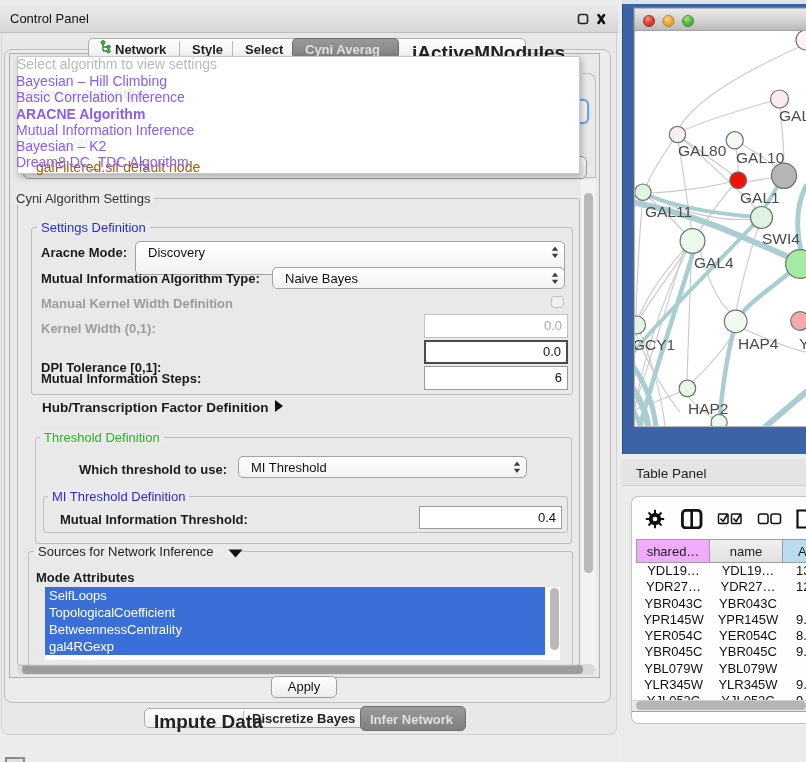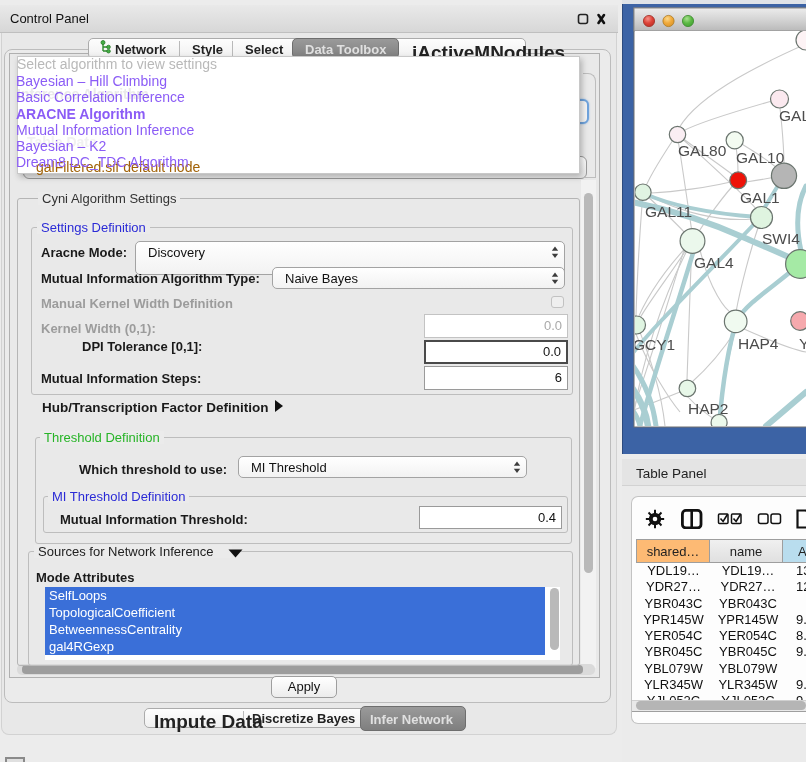--- a/index.html
+++ b/index.html
@@ -35,21 +35,21 @@
 <div class="abs" style="left:292px;top:38px;width:107px;height:21px;background:linear-gradient(#9a9a9a,#7f7f7f);border:1px solid #6e6e6e;border-radius:5px;"></div>
 <svg class="abs" style="left:99px;top:40px;" width="13" height="14" viewBox="0 0 13 14">
   <path d="M4 3 L4 11 M4 7 L9 7 M4 11 L9 11" stroke="#2e8b2e" stroke-width="1.4" fill="none"></path>
   <circle cx="4" cy="2.5" r="2" fill="#45b045" stroke="#2a7a2a" stroke-width="0.8"></circle>
   <circle cx="9.5" cy="7" r="1.8" fill="#45b045" stroke="#2a7a2a" stroke-width="0.8"></circle>
   <circle cx="9.5" cy="11.2" r="1.8" fill="#45b045" stroke="#2a7a2a" stroke-width="0.8"></circle>
 </svg>
 <div class="abs" style="left:115px;top:42px;font-size:13px;font-weight:bold;color:#222;">Network</div>
 <div class="abs" style="left:192px;top:42px;font-size:13px;font-weight:bold;color:#222;">Style</div>
 <div class="abs" style="left:245px;top:42px;font-size:13px;font-weight:bold;color:#222;">Select</div>
-<div class="abs" style="left:305px;top:42px;font-size:13px;font-weight:bold;color:#e0e0e0;">Data Toolbox</div>
+<div class="abs" style="left:305px;top:42px;font-size:13px;font-weight:bold;color:#e0e0e0;">Cyni Averag</div>
 <div class="abs" style="left:412px;top:42px;font-size:19px;font-weight:bold;color:#222;">jActiveMNodules</div>
 
 <div class="abs" style="left:583px;top:73px;width:13px;height:105px;border-top:1px solid #bdbdbd;border-right:1px solid #bdbdbd;border-radius:0 8px 0 0;"></div>
 <div class="abs" style="left:570px;top:99px;width:19px;height:25px;border:2px solid #6fa3dc;border-radius:6px;box-shadow:0 0 2px #88b4e4;background:#f4f4f4;"></div>
 <div class="abs" style="left:23px;top:156px;width:564px;height:23px;background:linear-gradient(#fdfdfd,#e8e8e8);border:1px solid #9a9a9a;border-radius:6px;"></div>
 <div class="abs" style="left:583px;top:177px;width:13px;height:1px;background:#bdbdbd;"></div>
 
 <div class="abs" style="left:17px;top:56px;width:563px;height:118px;background:#fff;border:1px solid #c8c8c8;box-shadow:2px 3px 6px rgba(0,0,0,0.25);"></div>
 <div class="abs" style="left:17px;top:56px;width:563px;font-size:14px;color:#b9b9b9;">Select algorithm to view settings</div>
 <div class="abs" style="left:17px;top:86px;font-size:14px;font-weight:bold;color:#eaeaea;white-space:nowrap;">Inference Algorithm</div>
@@ -63,21 +63,21 @@
 Bayesian – K2<br>
 Dream8 DC_TDC Algorithm
 </div>
 
 <div class="abs" style="left:581px;top:180px;width:15px;height:488px;background:#f2f2f2;"></div>
 <div class="abs" style="left:584px;top:193px;width:9px;height:380px;background:#b9b9b9;border-radius:5px;"></div>
 <div class="abs" style="left:17px;top:664px;width:578px;height:11px;background:#dadada;border-radius:5px;"></div>
 <div class="abs" style="left:22px;top:665px;width:561px;height:9px;background:#9d9d9d;border-radius:4px;"></div>
 
 <div class="groupbox" style="left:17px;top:198px;width:563px;height:468px;border-color:#b5b5b5;"></div>
-<div class="grouplabel" style="left:38px;top:192px;color:#333;text-align:right;">Cyni Algorithm Settings</div>
+<div class="grouplabel" style="left:12px;top:192px;color:#333;text-align:right;">Cyni Algorithm Settings</div>
 
 <div class="groupbox" style="left:31px;top:227px;width:542px;height:168px;"></div>
 <div class="grouplabel" style="left:37px;top:221px;color:#2b2bd6;">Settings Definition</div>
 
 <div class="blbl" style="left:41px;top:245px;">Aracne Mode:</div>
 <div class="combo" style="left:135px;top:241px;width:430px;height:34px;">
     <span style="position:absolute;left:12px;top:3px;">Discovery</span>
     <svg style="position:absolute;right:5px;top:4px;" width="8" height="13" viewBox="0 0 8 13">
       <path d="M4 0.5 L7.2 4.8 L0.8 4.8 Z" fill="#3c3c3c"></path>
       <path d="M4 12 L7.2 7.8 L0.8 7.8 Z" fill="#3c3c3c"></path>
@@ -88,21 +88,21 @@
     <span style="position:absolute;left:12px;top:3px;">Naive Bayes</span>
     <svg style="position:absolute;right:5px;top:4px;" width="8" height="13" viewBox="0 0 8 13">
       <path d="M4 0.5 L7.2 4.8 L0.8 4.8 Z" fill="#3c3c3c"></path>
       <path d="M4 12 L7.2 7.8 L0.8 7.8 Z" fill="#3c3c3c"></path>
     </svg>
   </div>
 <div class="blbl" style="left:41px;top:296px;color:#9c9c9c;">Manual Kernel Width Definition</div>
 <div class="abs" style="left:551px;top:296px;width:13px;height:12px;background:#efefef;border:1px solid #c2c2c2;border-radius:3px;"></div>
 <div class="blbl" style="left:41px;top:321px;color:#9c9c9c;">Kernel Width (0,1):</div>
 <div class="tin" style="left:424px;top:314px;width:144px;height:24px;border-color:#c3c3c3;color:#a9a9a9;line-height:22px;padding-right:5px;">0.0</div>
-<div class="blbl" style="left:41px;top:339px;margin-left:41px;">DPI Tolerance [0,1]:</div>
+<div class="blbl" style="left:41px;top:360px;">DPI Tolerance [0,1]:</div>
 <div class="tin" style="left:424px;top:340px;width:144px;height:24px;border:2px solid #4a4a4a;line-height:20px;padding-right:5px;">0.0</div>
 <div class="blbl" style="left:41px;top:371px;">Mutual Information Steps:</div>
 <div class="tin" style="left:424px;top:366px;width:144px;height:24px;line-height:22px;padding-right:5px;">6</div>
 
 <div class="blbl" style="left:42px;top:400px;font-size:13.5px;">Hub/Transcription Factor Definition</div>
 <svg class="abs" style="left:272px;top:399px;" width="14" height="14">
     <path d="M3 1 L11 7 L3 13 Z" fill="#111"></path>
   </svg>
 
 <div class="groupbox" style="left:35px;top:437px;width:537px;height:107px;"></div>
@@ -284,21 +284,21 @@
   </g>
   <g stroke="#111" fill="none" stroke-width="1.5">
     <rect x="113.5" y="5" width="9.5" height="9.5" rx="2"></rect>
     <rect x="126" y="5" width="9.5" height="9.5" rx="2"></rect>
   </g>
   <path d="M152.5 1.5 h8.5 l4.5 4.5 v12.5 h-13 z" fill="none" stroke="#111" stroke-width="2.2"></path>
 </svg>
 
 <div class="abs" style="left:636px;top:539px;width:170px;height:161px;overflow:hidden;font-size:13px;">
   <div style="display:flex;width:240px;height:24px;border-top:1px solid #9e9e9e;border-bottom:1px solid #9e9e9e;">
-    <div style="flex:none;width:74px;background:#fdba74;border-left:1px solid #9e9e9e;border-right:1px solid #9e9e9e;text-align:center;line-height:23px;color:#222;">shared…</div>
+    <div style="flex:none;width:74px;background:#f0abfc;border-left:1px solid #9e9e9e;border-right:1px solid #9e9e9e;text-align:center;line-height:23px;color:#222;">shared…</div>
     <div style="flex:none;width:73px;background:linear-gradient(#f0f0f0,#e0e0e0);border-right:1px solid #9e9e9e;text-align:center;line-height:23px;color:#222;">name</div>
     <div style="flex:none;width:80px;background:#b9ddee;text-align:left;padding-left:15px;line-height:23px;color:#222;">Averag</div>
   </div>
   <div style="color:#111;">
     <div style="display:flex;width:240px;height:16.3px;line-height:16.3px;">
         <div style="flex:none;width:75px;text-align:center;">YDL19…</div>
         <div style="flex:none;width:74px;text-align:center;">YDL19…</div>
         <div style="flex:none;width:80px;text-align:left;padding-left:11px;">13.35</div>
       </div>
     <div style="display:flex;width:240px;height:16.3px;line-height:16.3px;">

